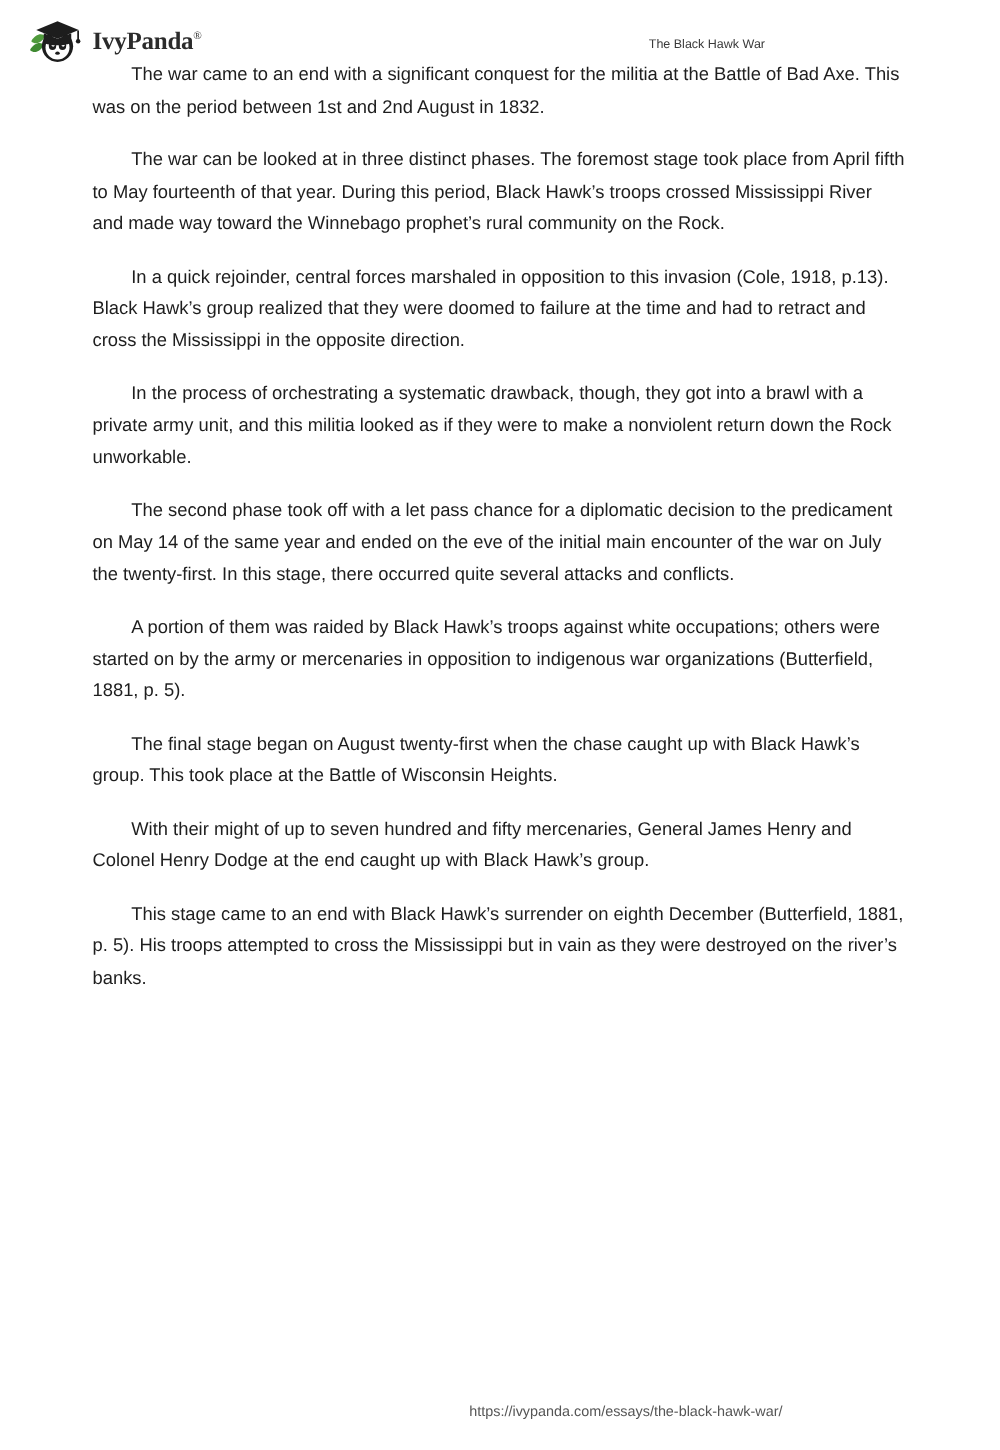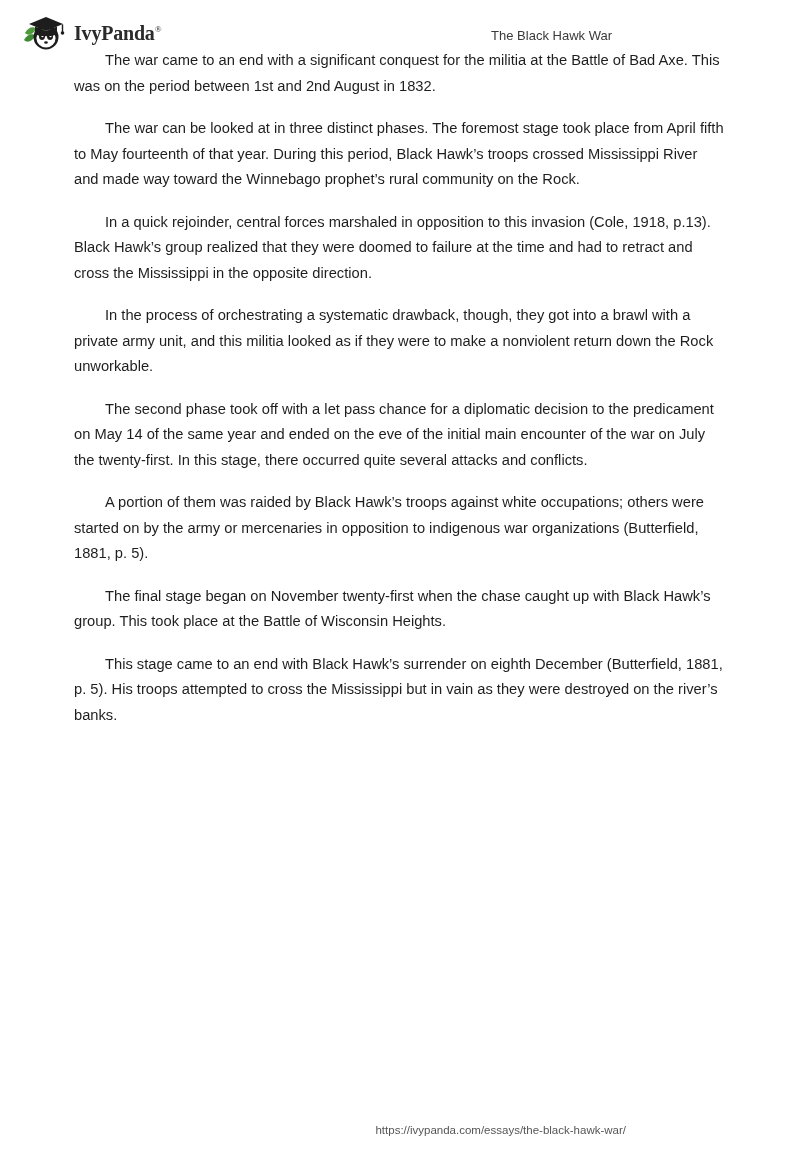--- a/index.html
+++ b/index.html
@@ -52,21 +52,21 @@
     letter-spacing: -0.2px;
     position: relative;
     font-family: "Liberation Serif", serif;
   }
   .brand-reg {
     font-size: 9px;
     vertical-align: super;
     font-weight: normal;
   }
   .doc-title {
-    font-size: 13px;
+    font-size: 10px;
     color: #3a3a3a;
     padding-top: 4px;
   }
 
   
   .content {
     position: absolute;
     top: 48px;
     left: 74px;
     width: 650px;
@@ -127,21 +127,22 @@
     <div class="doc-title">The Black Hawk War</div>
   </div>
 
   <div class="content">
     <p class="para">The war came to an end with a significant conquest for the militia at the Battle of Bad Axe. This was on the period between 1st and 2nd August in 1832.</p>
     <p class="para">The war can be looked at in three distinct phases. The foremost stage took place from April fifth to May fourteenth of that year. During this period, Black Hawk’s troops crossed Mississippi River and made way toward the Winnebago prophet’s rural community on the Rock.</p>
     <p class="para">In a quick rejoinder, central forces marshaled in opposition to this invasion (Cole, 1918, p.13). Black Hawk’s group realized that they were doomed to failure at the time and had to retract and cross the Mississippi in the opposite direction.</p>
     <p class="para">In the process of orchestrating a systematic drawback, though, they got into a brawl with a private army unit, and this militia looked as if they were to make a nonviolent return down the Rock unworkable.</p>
     <p class="para">The second phase took off with a let pass chance for a diplomatic decision to the predicament on May 14 of the same year and ended on the eve of the initial main encounter of the war on July the twenty-first. In this stage, there occurred quite several attacks and conflicts.</p>
     <p class="para">A portion of them was raided by Black Hawk’s troops against white occupations; others were started on by the army or mercenaries in opposition to indigenous war organizations (Butterfield, 1881, p. 5).</p>
-    <p class="para">The final stage began on November twenty-first when the chase caught up with Black Hawk’s group. This took place at the Battle of Wisconsin Heights.</p>
+    <p class="para">The final stage began on August twenty-first when the chase caught up with Black Hawk’s group. This took place at the Battle of Wisconsin Heights.</p>
+    <p class="para">With their might of up to seven hundred and fifty mercenaries, General James Henry and Colonel Henry Dodge at the end caught up with Black Hawk’s group.</p>
     <p class="para">This stage came to an end with Black Hawk’s surrender on eighth December (Butterfield, 1881, p. 5). His troops attempted to cross the Mississippi but in vain as they were destroyed on the river’s banks.</p>
   </div>
 
   <div class="footer">
     <a class="footer-link" href="#">https://ivypanda.com/essays/the-black-hawk-war/</a>
   </div>
 
 </div>
 
 </body></html>

